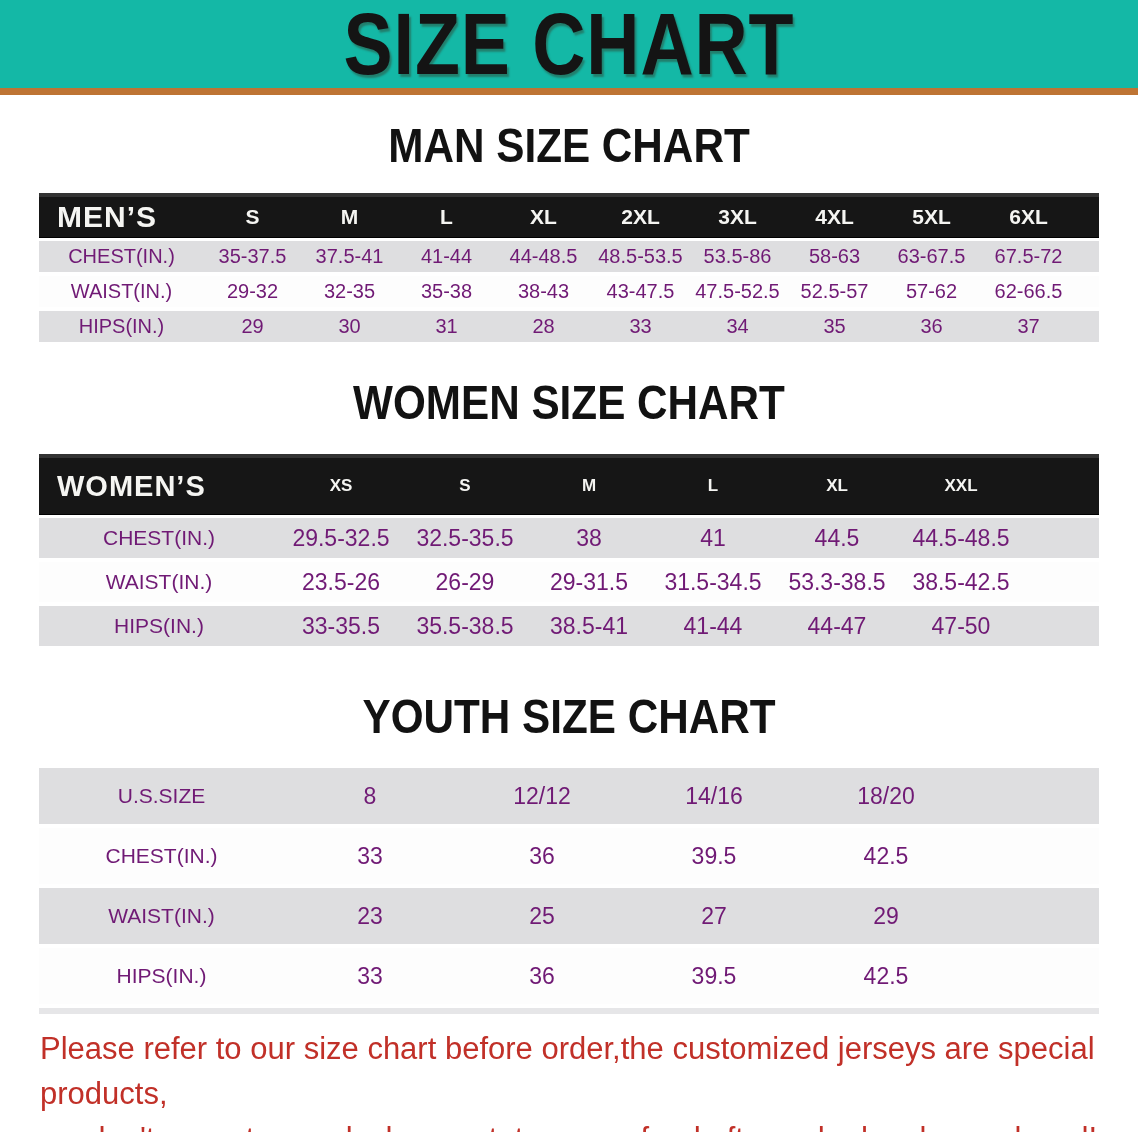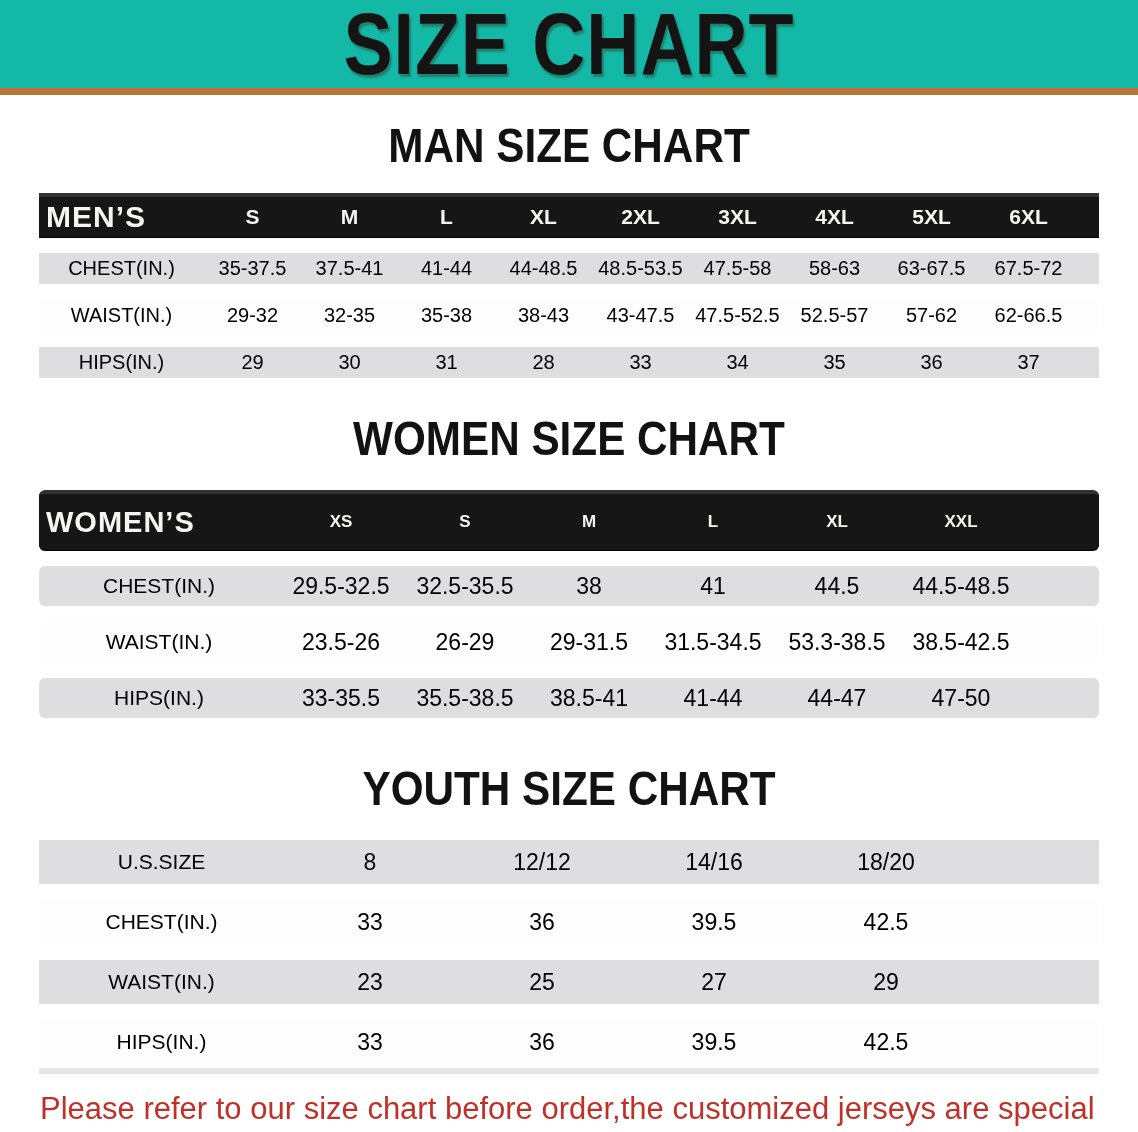--- a/index.html
+++ b/index.html
@@ -38,50 +38,50 @@
     transform: scale(0.88, 1.02);
     white-space: nowrap;
   }
   #heading-man   { margin: 26px 0 22px; }
   #heading-women { margin: 36px 0 26px; }
   #heading-youth { margin: 46px 0 26px; }
   
   .size-table { width: 1060px; margin: 0 auto; }
   .row { display: grid; align-items: center; }
   .men-grid   { grid-template-columns: 165px repeat(9, 97px) 1fr; }
-  .women-grid { grid-template-columns: 240px repeat(6, 124px) 1fr; border-radius: 6px; }
+  .women-grid { grid-template-columns: 240px repeat(6, 124px) 1fr; }
   .youth-grid { grid-template-columns: 245px repeat(4, 172px) 1fr; }
   .row.header {
     background: #161616;
     color: #f5f5f2;
     border-top: 4px solid #333333;
     box-shadow: 0 1px 0 #000;
   }
   .men   .row.header { height: 44px; }
   .women .row.header { height: 60px; }
   .youth .row.header { height: 64px; }
   .group-label {
     font-weight: 800;
-    padding-left: 7px;
+    padding-left: 18px;
     letter-spacing: 1px;
     white-space: nowrap;
   }
   .men   .group-label { font-size: 30px; }
   .women .group-label { font-size: 29px; }
   .youth .group-label { font-size: 27px; letter-spacing: 2px; }
   .size-label { text-align: center; font-weight: 700; }
   .men   .size-label { font-size: 21px; }
   .women .size-label { font-size: 17px; }
   .youth .size-label { font-size: 24px; }
-  .row.data { margin-top: 16px; color: #000000; }
+  .row.data { margin-top: 4px; color: #701a75; }
   .row.data.gray  { background: #DEDEE0; }
   .row.data.white { background: #FDFDFD; }
   .men   .row.data { height: 31px; font-size: 20px; }
   .women .row.data { height: 40px; font-size: 23px; }
-  .youth .row.data { height: 44px; font-size: 23px; }
+  .youth .row.data { height: 56px; font-size: 23px; }
   .row-label { text-align: center; white-space: nowrap; }
   .men   .row-label { font-size: 20px; }
   .women .row-label { font-size: 21px; }
   .youth .row-label { font-size: 21px; }
   .cell { text-align: center; white-space: nowrap; }
   .table-bottom-strip {
     height: 6px; margin-top: 4px;
     background: #E6E6E8;
   }
   
@@ -119,21 +119,21 @@
       <span class="size-label">6XL</span>
       <span></span>
     </div>
     <div class="row data gray men-grid">
       <span class="row-label">CHEST(IN.)</span>
       <span class="cell">35-37.5</span>
       <span class="cell">37.5-41</span>
       <span class="cell">41-44</span>
       <span class="cell">44-48.5</span>
       <span class="cell">48.5-53.5</span>
-      <span class="cell">47.5-58</span>
+      <span class="cell">53.5-86</span>
       <span class="cell">58-63</span>
       <span class="cell">63-67.5</span>
       <span class="cell">67.5-72</span>
       <span></span>
     </div>
     <div class="row data white men-grid">
       <span class="row-label">WAIST(IN.)</span>
       <span class="cell">29-32</span>
       <span class="cell">32-35</span>
       <span class="cell">35-38</span>

